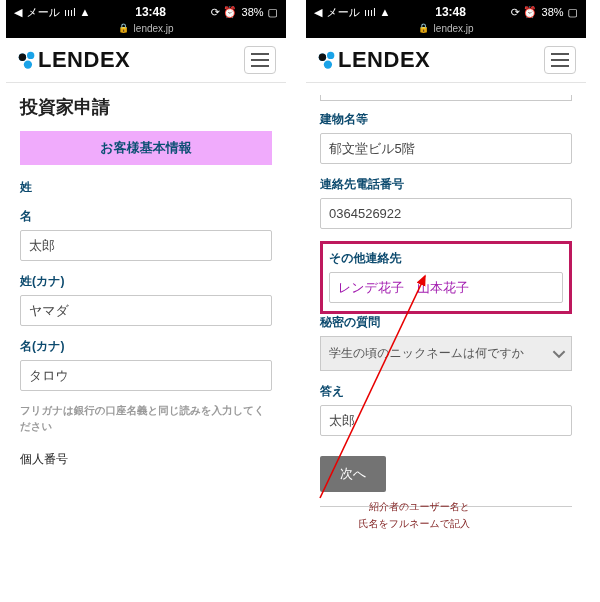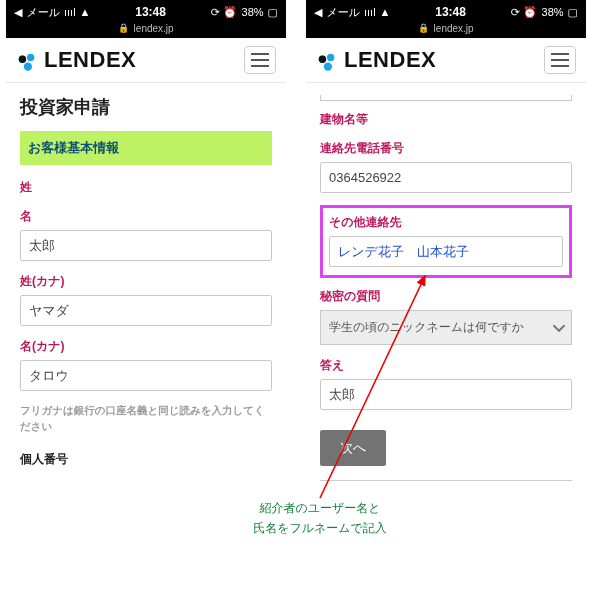--- a/index.html
+++ b/index.html
@@ -45,21 +45,21 @@
   }
   
   .appheader {
     display: flex;
     align-items: center;
     justify-content: space-between;
     padding: 8px 10px;
     border-bottom: 1px solid #e3e3e3;
     background:#fff;
   }
-  .brand { display: flex; align-items: flex-end; gap: 6px; }
+  .brand { display: flex; align-items: center; gap: 0; }
   .brand-text {
     font-weight: 900;
     font-size: 22px;
     letter-spacing: 0.5px;
     color: #111;
     font-family: Arial, sans-serif;
   }
   .logo-mark { width: 22px; height: 22px; position: relative; }
   .logo-mark svg { width: 22px; height: 22px; }
   .hamburger {
@@ -68,29 +68,30 @@
     border-radius: 4px;
     display: flex; flex-direction: column;
     align-items: center; justify-content: center;
     gap: 4px;
   }
   .hamburger span { display:block; width:18px; height:2px; background:#555; }
   
   .content { padding: 12px 14px; flex:1; overflow:hidden; }
   .page-title { font-size: 18px; font-weight: 700; margin-bottom: 12px; color:#222;}
   .section-banner {
-    background: #bef264;
+    background: #f0abfc;
     color: #0b4f73;
     font-weight: 700;
     font-size: 13px;
     padding: 8px 8px;
     margin-bottom: 14px;
+    text-align: center;
   }
   .field { margin-bottom: 12px; }
-  .field-label { font-size: 12px; font-weight: 700; color:#be185d; margin-bottom: 5px; display:block;}
+  .field-label { font-size: 12px; font-weight: 700; color:#0c4a6e; margin-bottom: 5px; display:block;}
   .input {
     width: 100%;
     border: 1px solid #c9c9c9;
     padding: 7px 8px;
     font-size: 13px;
     color: #444;
     background:#fff;
     border-radius: 2px;
   }
   .select-wrap { position: relative; }
@@ -108,46 +109,46 @@
     width:14px; height:14px; pointer-events:none;
   }
   .helper {
     font-size: 10.5px;
     color: #9a9a9a;
     line-height: 1.5;
     margin-top: 2px;
     margin-bottom: 10px;
     font-weight: bold;
   }
-  .subheading { font-size: 12px; font-weight:700; color:#222; margin-top:16px;}
+  .subheading { font-size: 12px; font-weight:400; color:#222; margin-top:16px;}
   .btn-primary {
     background: #737373;
     color: #fff;
     border: none;
     padding: 9px 20px;
     font-size: 13px;
     border-radius: 2px;
     margin-top: 8px;
   }
   .divider { border: none; border-top:1px solid #ccc; margin-top:14px;}
   
   .highlight-box {
-    border: 3px solid #d946ef;
+    border: 3px solid #be185d;
     padding: 6px 6px 8px;
-    margin-bottom: 10px;
+    margin-bottom: 0;
   }
   
   .caption-block {
     position: absolute;
     left: 170px;
     top: 498px;
     width: 300px;
-    font-size: 12px;
-    color: #15803d;
-    text-align: center;
+    font-size: 10px;
+    color: #7f1d1d;
+    text-align: right;
     line-height: 1.7;
   }
   .arrow-svg {
     position: absolute;
     left: 310px;
     top: 268px;
     width: 130px;
     height: 238px;
     pointer-events: none;
   }
@@ -264,29 +265,30 @@
           <span></span>
           <span></span>
       </div>
     </div>
 
     <div class="content">
       <div style="border:1px solid #c9c9c9; height:6px; margin-bottom:10px; border-top:none;"></div>
 
       <div class="field">
         <label class="field-label">建物名等</label>
+        <input class="input" value="郁文堂ビル5階" style="">
       </div>
       <div class="field">
         <label class="field-label">連絡先電話番号</label>
         <input class="input" value="0364526922" style="">
       </div>
 
       <div class="highlight-box">
         <label class="field-label">その他連絡先</label>
-        <input class="input" style="color: #1d4ed8;" value="レンデ花子　山本花子">
+        <input class="input" style="color: #a21caf;" value="レンデ花子　山本花子">
       </div>
 
       <div class="field">
         <label class="field-label">秘密の質問</label>
         <div class="select-wrap">
           <div class="select">学生の頃のニックネームは何ですか</div>
           <svg class="select-caret" viewBox="0 0 10 10">
               <path d="M1 3 L5 7 L9 3" fill="none" stroke="#777" stroke-width="1.4"></path>
             </svg>
         </div>

